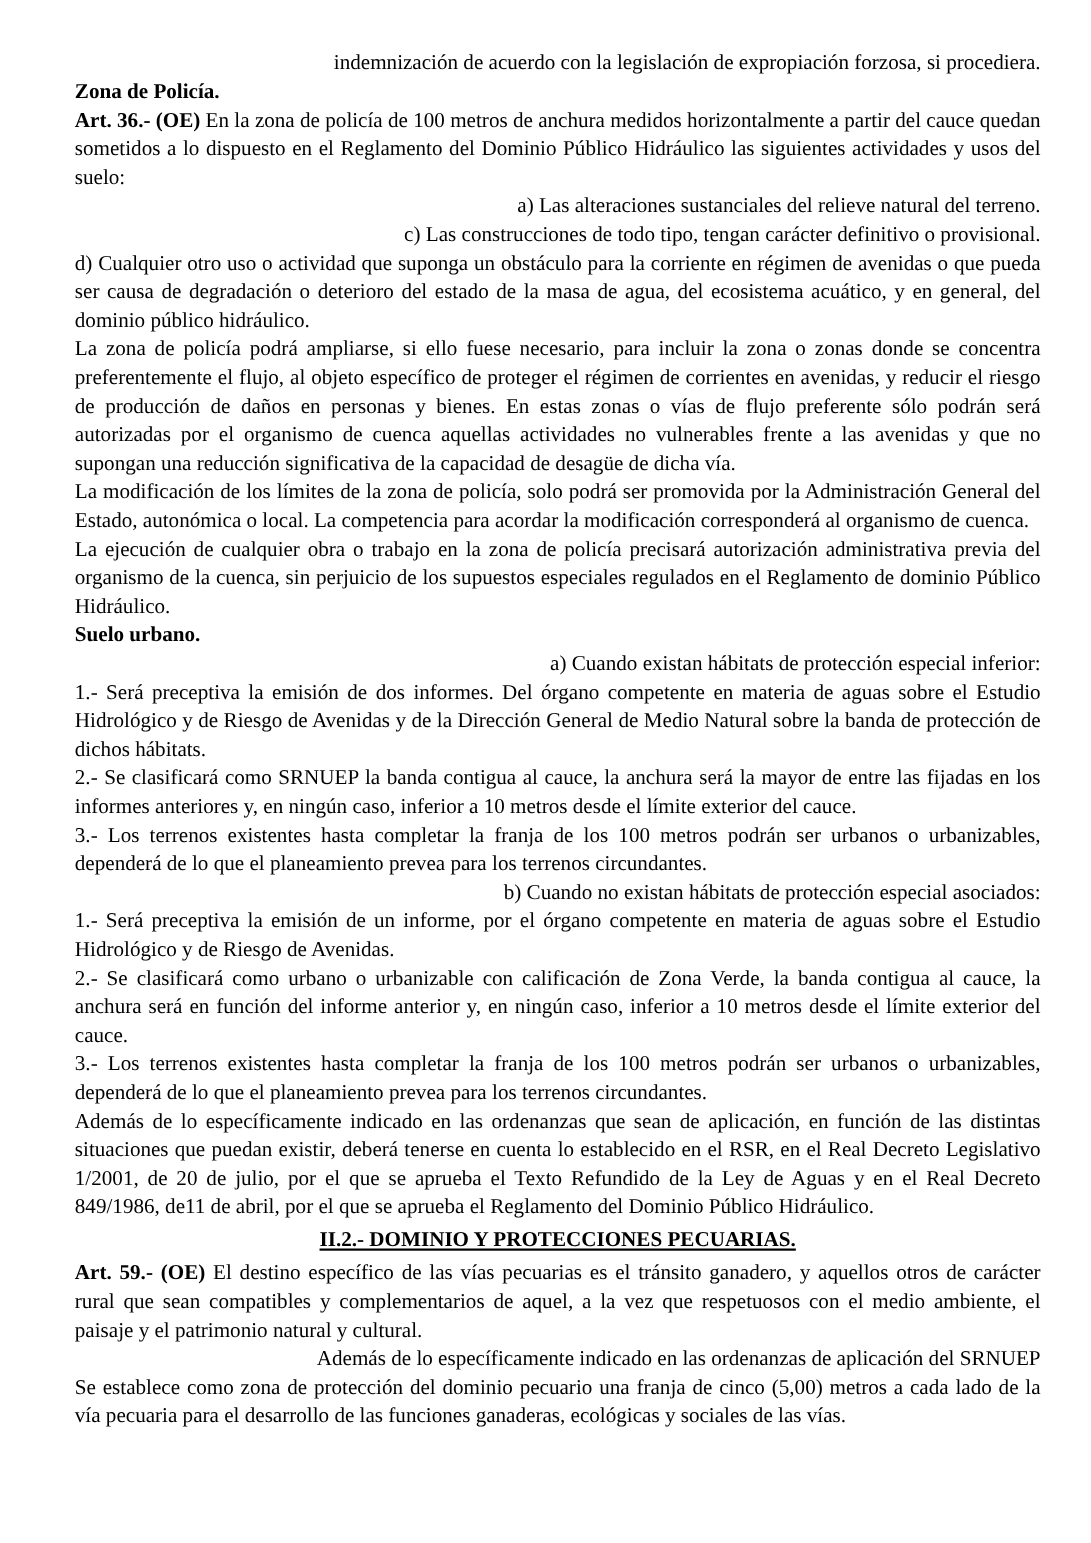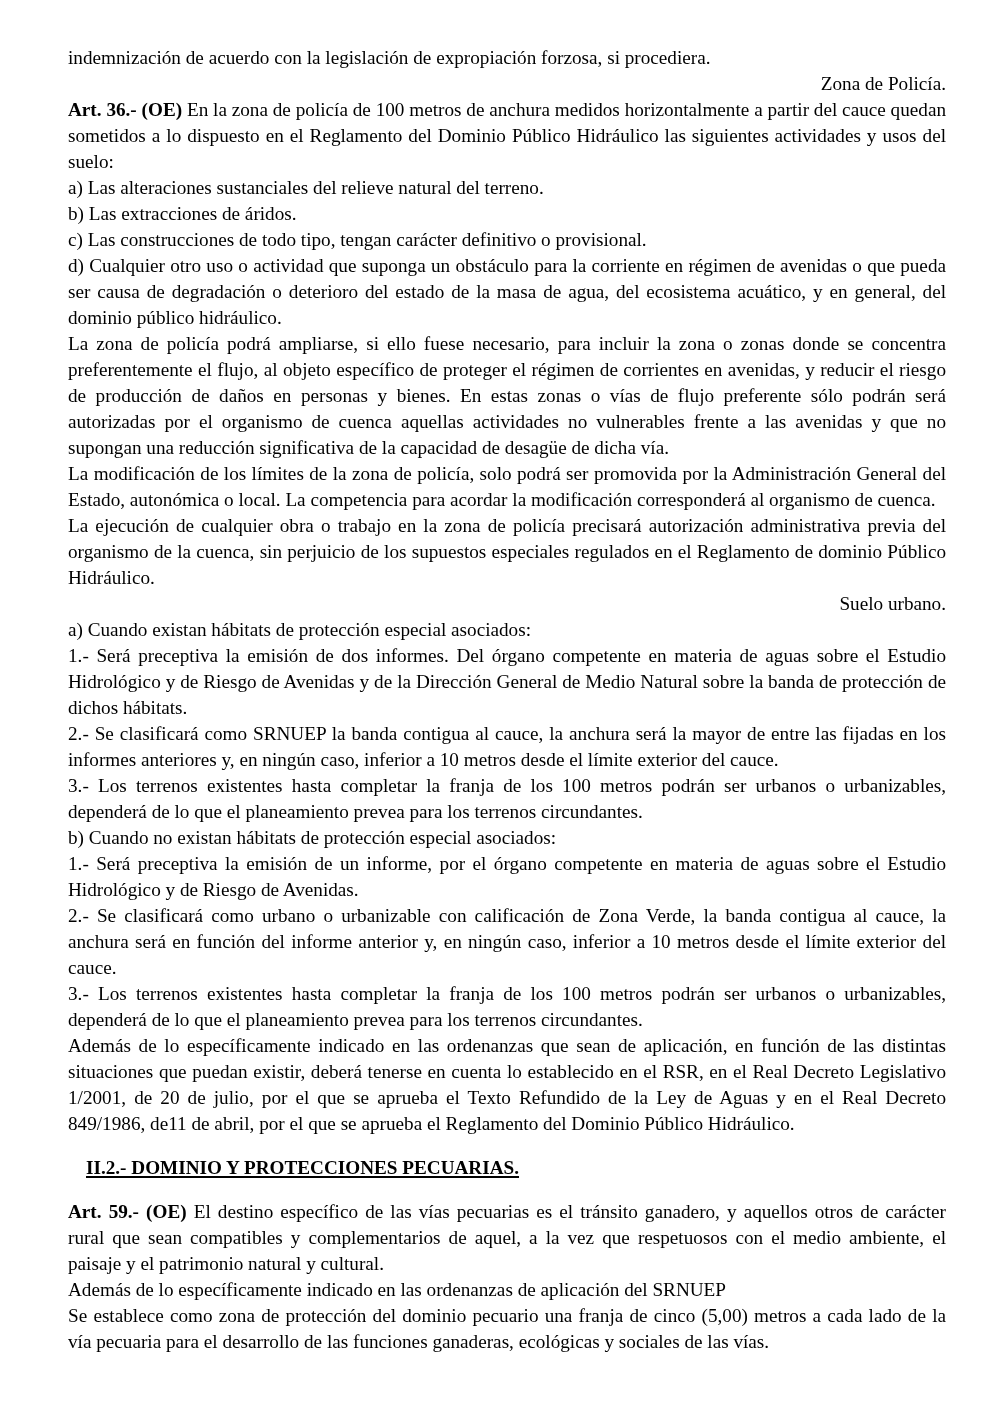--- a/index.html
+++ b/index.html
@@ -29,72 +29,71 @@
     line-height: 26px;
     text-align: justify;
     text-justify: inter-word;
     margin: 0;
     padding: 0;
     -webkit-hyphens: none;
     hyphens: none;
   }
   
   .para.nojust {
-    text-align: left;
+    text-align: right;
   }
   .b {
     font-weight: bold;
   }
   .head-bold {
     font-size: 19.2px;
     line-height: 26px;
-    font-weight: normal;
+    font-weight: bold;
     margin: 0;
-    text-align: right;
+    text-align: left;
   }
   .head-underline {
     font-size: 19.2px;
     line-height: 26px;
     font-weight: bold;
-    margin: 18px;
-    text-align: left;
+    margin: 4px;
+    text-align: center;
   }
   .head-underline span.u {
     text-decoration: underline;
     text-underline-offset: 2px;
     text-decoration-thickness: 2px;
   }
 </style>
 </head>
 <body>
 
 <div class="page">
   <div class="content">
 
     <p class="para nojust">indemnización de acuerdo con la legislación de expropiación forzosa, si procediera.</p>
 
     <p class="head-bold">Zona de Policía.</p>
 
     <p class="para"><span class="b">Art. 36.- (OE)</span><span> En la zona de policía de 100 metros de anchura medidos horizontalmente a partir del cauce quedan sometidos a lo dispuesto en el Reglamento del Dominio Público Hidráulico las siguientes actividades y usos del suelo:</span></p>
 
     <p class="para nojust">a) Las alteraciones sustanciales del relieve natural del terreno.</p>
-    <p class="para nojust">b) Las extracciones de áridos.</p>
     <p class="para nojust">c) Las construcciones de todo tipo, tengan carácter definitivo o provisional.</p>
     <p class="para">d) Cualquier otro uso o actividad que suponga un obstáculo para la corriente en régimen de avenidas o que pueda ser causa de degradación o deterioro del estado de la masa de agua, del ecosistema acuático, y en general, del dominio público hidráulico.</p>
 
     <p class="para">La zona de policía podrá ampliarse, si ello fuese necesario, para incluir la zona o zonas donde se concentra preferentemente el flujo, al objeto específico de proteger el régimen de corrientes en avenidas, y reducir el riesgo de producción de daños en personas y bienes. En estas zonas o vías de flujo preferente sólo podrán será autorizadas por el organismo de cuenca aquellas actividades no vulnerables frente a las avenidas y que no supongan una reducción significativa de la capacidad de desagüe de dicha vía.</p>
 
     <p class="para">La modificación de los límites de la zona de policía, solo podrá ser promovida por la Administración General del Estado, autonómica o local. La competencia para acordar la modificación corresponderá al organismo de cuenca.</p>
 
     <p class="para">La ejecución de cualquier obra o trabajo en la zona de policía precisará autorización administrativa previa del organismo de la cuenca, sin perjuicio de los supuestos especiales regulados en el Reglamento de dominio Público Hidráulico.</p>
 
     <p class="head-bold">Suelo urbano.</p>
 
 
-    <p class="para nojust">a) Cuando existan hábitats de protección especial asociados:</p>
+    <p class="para nojust">a) Cuando existan hábitats de protección especial inferior:</p>
     <p class="para">1.- Será preceptiva la emisión de dos informes. Del órgano competente en materia de aguas sobre el Estudio Hidrológico y de Riesgo de Avenidas y de la Dirección General de Medio Natural sobre la banda de protección de dichos hábitats.</p>
     <p class="para">2.- Se clasificará como SRNUEP la banda contigua al cauce, la anchura será la mayor de entre las fijadas en los informes anteriores y, en ningún caso, inferior a 10 metros desde el límite exterior del cauce.</p>
     <p class="para">3.- Los terrenos existentes hasta completar la franja de los 100 metros podrán ser urbanos o urbanizables, dependerá de lo que el planeamiento prevea para los terrenos circundantes.</p>
 
     <p class="para nojust">b) Cuando no existan hábitats de protección especial asociados:</p>
     <p class="para">1.- Será preceptiva la emisión de un informe, por el órgano competente en materia de aguas sobre el Estudio Hidrológico y de Riesgo de Avenidas.</p>
     <p class="para">2.- Se clasificará como urbano o urbanizable con calificación de Zona Verde, la banda contigua al cauce, la anchura será en función del informe anterior y, en ningún caso, inferior a 10 metros desde el límite exterior del cauce.</p>
     <p class="para">3.- Los terrenos existentes hasta completar la franja de los 100 metros podrán ser urbanos o urbanizables, dependerá de lo que el planeamiento prevea para los terrenos circundantes.</p>
 
     <p class="para">Además de lo específicamente indicado en las ordenanzas que sean de aplicación, en función de las distintas situaciones que puedan existir, deberá tenerse en cuenta lo establecido en el RSR, en el Real Decreto Legislativo 1/2001, de 20 de julio, por el que se aprueba el Texto Refundido de la Ley de Aguas y en el Real Decreto 849/1986, de11 de abril, por el que se aprueba el Reglamento del Dominio Público Hidráulico.</p>

